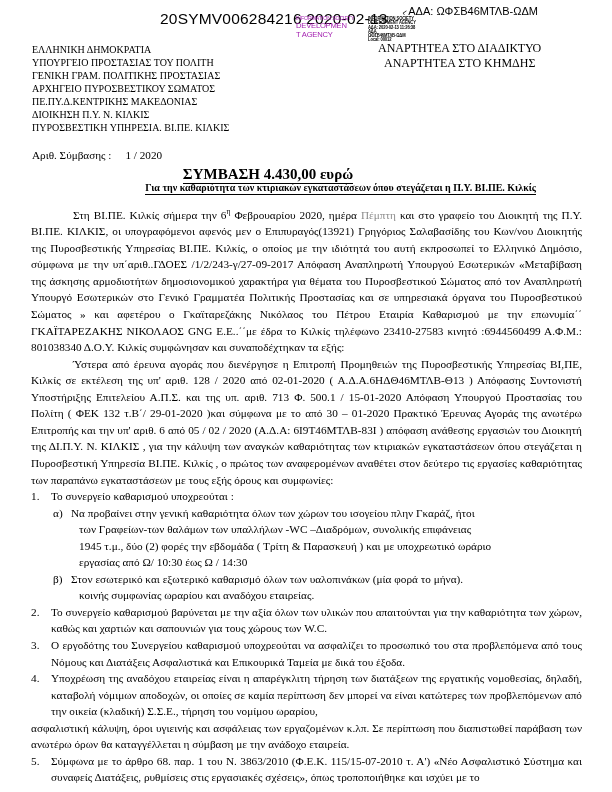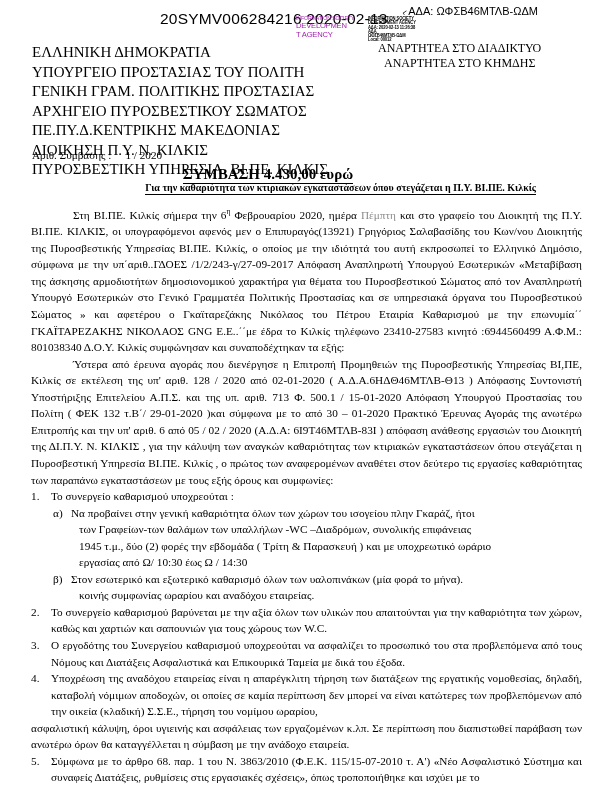--- a/index.html
+++ b/index.html
@@ -97,21 +97,21 @@
     line-height: 1.25;
     white-space: nowrap;
   }
   .anartitea .l2 { padding-left: 6px; }
 
   
   .authority {
     position: absolute;
     left: 32px;
     top: 43px;
-    font-size: 15px;
+    font-size: 10px;
     line-height: 1.30;
     white-space: nowrap;
   }
 
   
   .contract-no {
     position: absolute;
     left: 32px;
     top: 149px;
     font-size: 11.2px;

